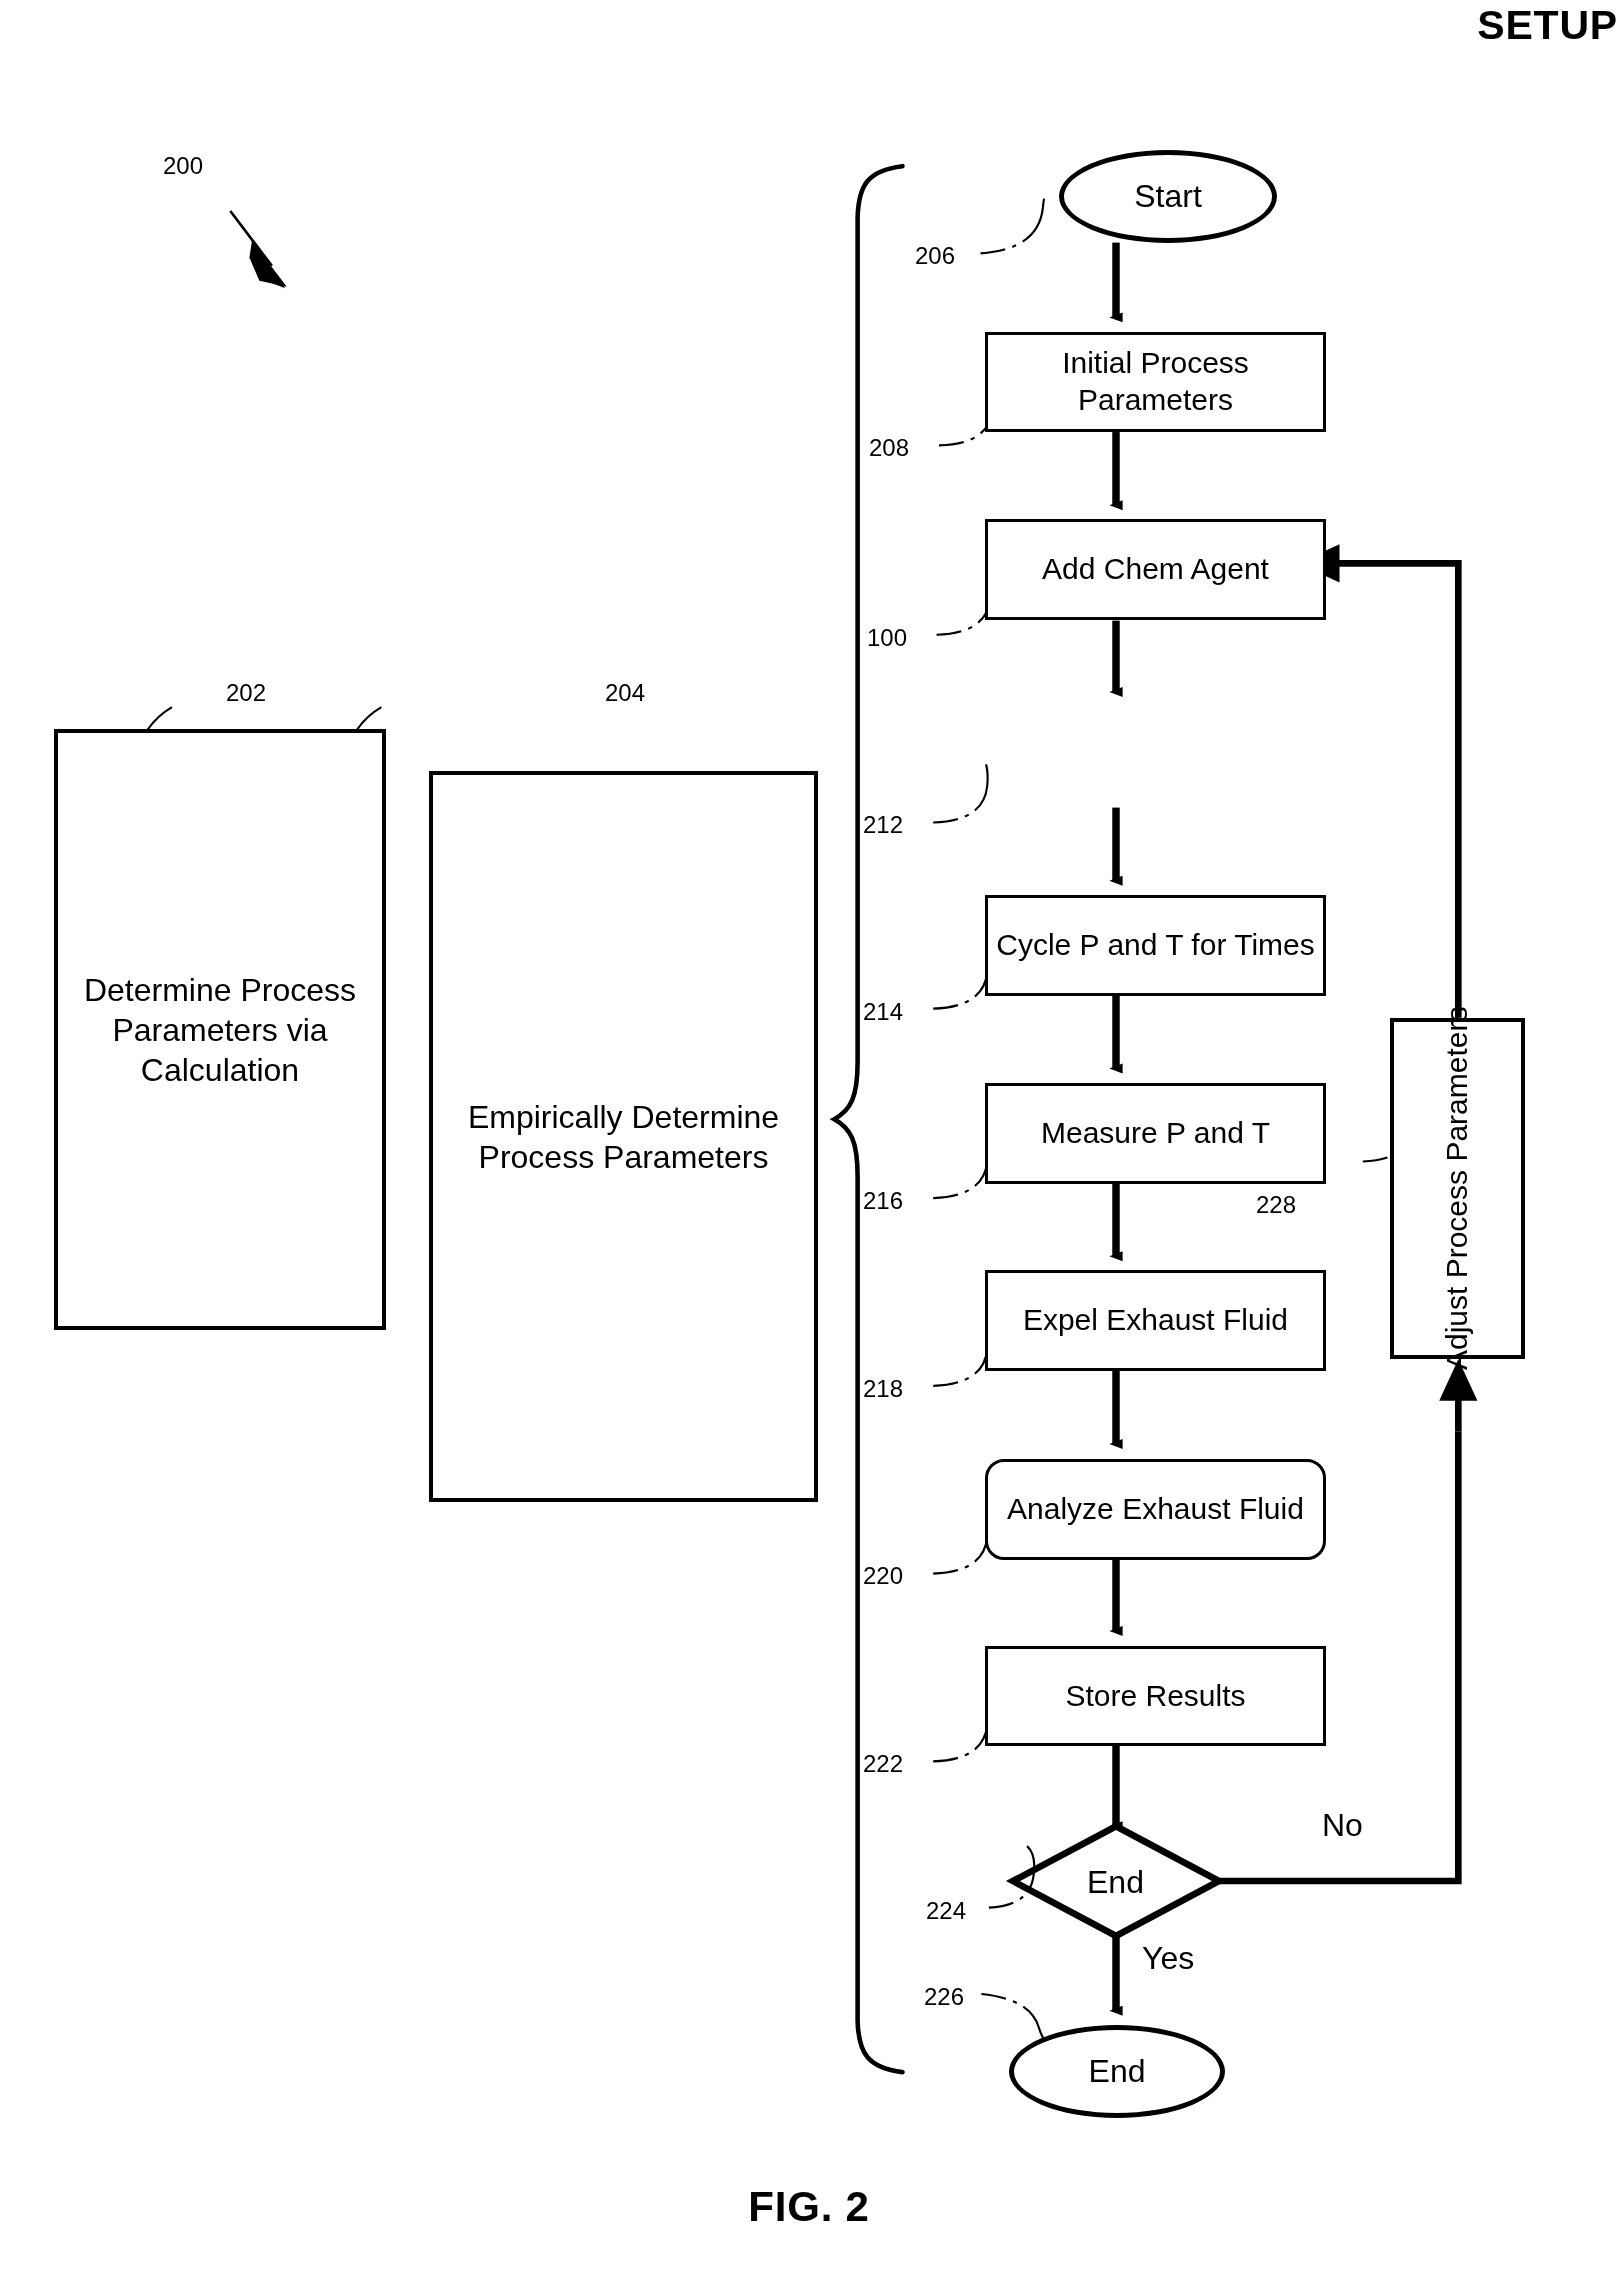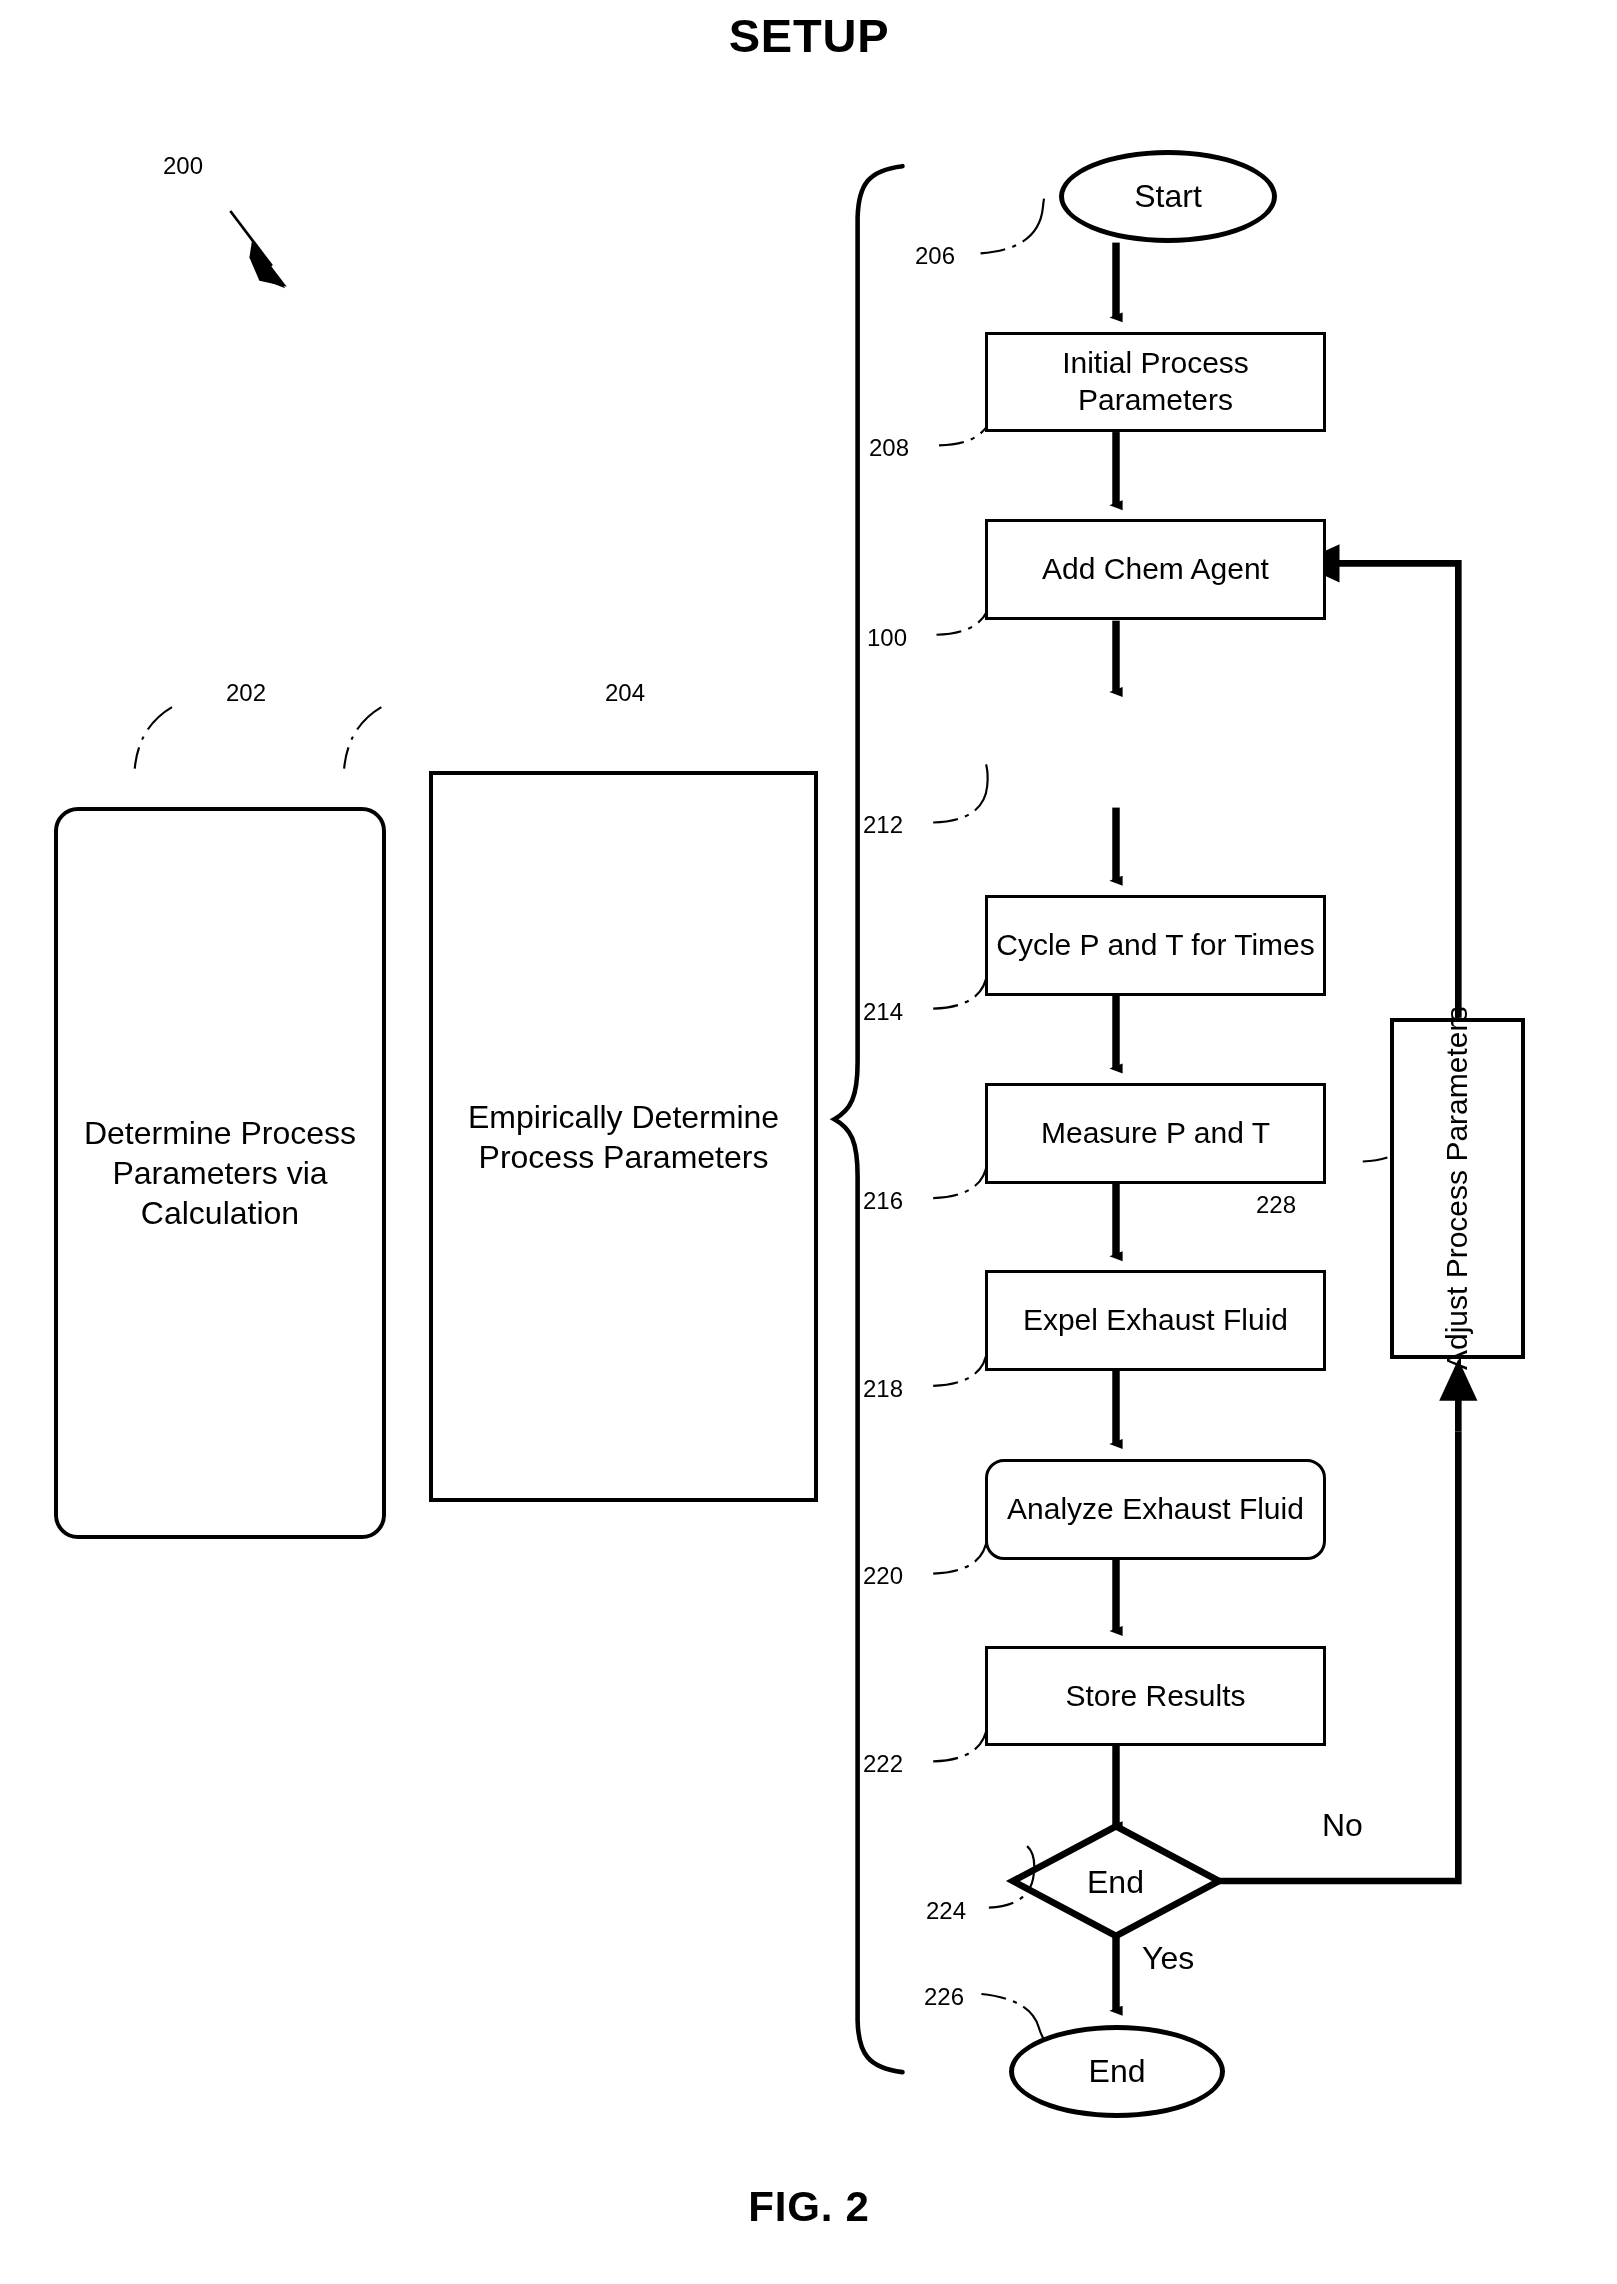--- a/index.html
+++ b/index.html
@@ -22,22 +22,23 @@
   
   .title {
     position: absolute;
     left: 0;
     right: 0;
     text-align: center;
     font-weight: bold;
     letter-spacing: 0.8px;
   }
   #doc-title {
-    top: 8px;
-    font-size: 47px;
+    top: 2px;
+    font-size: 41px;
+    text-align: right;
   }
   #fig-caption {
     top: 2183px;
     font-size: 42px;
   }
   
   .ref {
     position: absolute;
     font-size: 24px;
     line-height: 1;
@@ -230,21 +231,21 @@
   <div class="ref" style="left:863px; top:1564px;">220</div>
 
   <div class="ref" style="left:863px; top:1752px;">222</div>
 
   <div class="ref" style="left:926px; top:1899px;">224</div>
 
   <div class="ref" style="left:924px; top:1985px;">226</div>
 
   <div class="ref" style="left:1256px; top:1193px;">228</div>
 
-  <div class="bigbox" style="left:54px; top:807px; width:332px; height:732px;border-radius:24px;">
+  <div class="bigbox" style="left:54px; top:729px; width:332px; height:601px;">
     <span>Determine Process Parameters via Calculation</span>
   </div>
 
   <div class="bigbox" style="left:429px; top:771px; width:389px; height:731px;">
     <span>Empirically Determine Process Parameters</span>
   </div>
 
   <div class="oval" style="left:1059px; top:150px; width:218px; height:93px;">
     <span>Start</span>
   </div>

